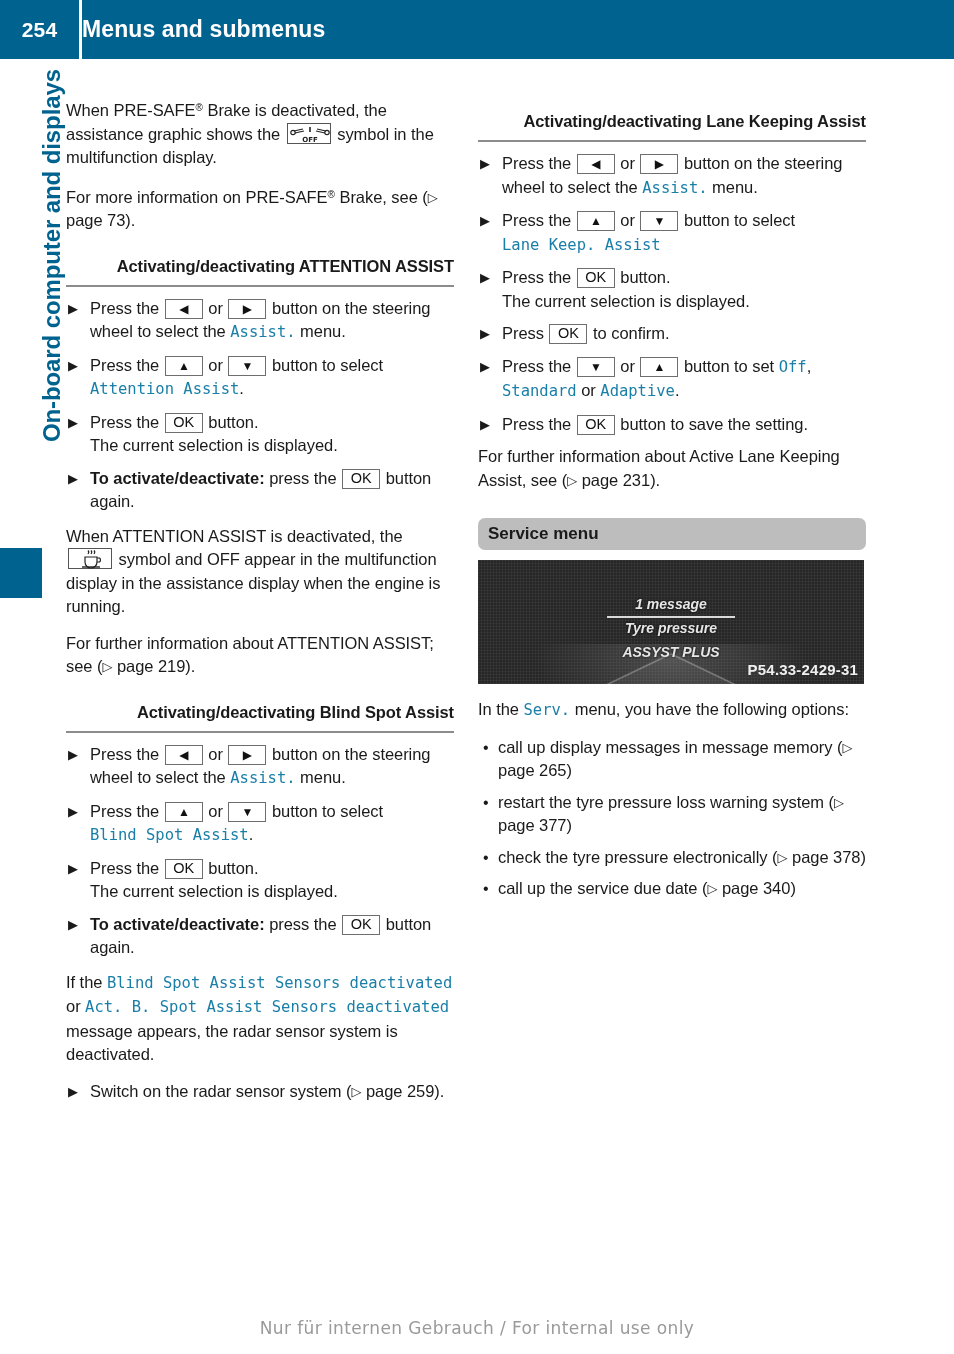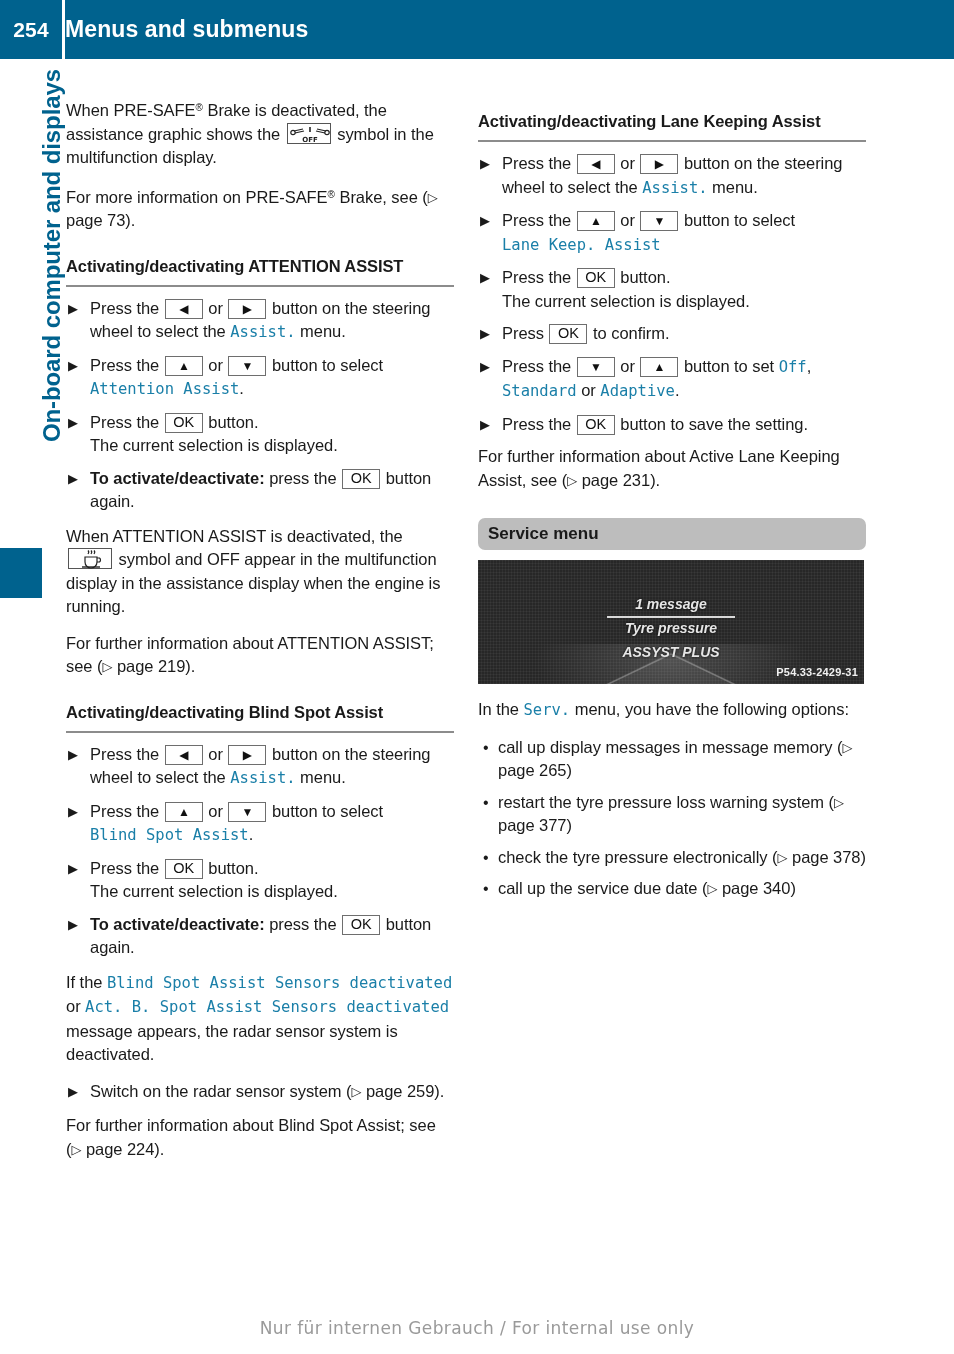--- a/index.html
+++ b/index.html
@@ -18,21 +18,21 @@
   .page-header {
     position: absolute;
     top: 0; left: 0;
     width: 954px;
     height: 59px;
     background: #00628e;
     display: flex;
     align-items: center;
   }
   .page-number {
-    width: 62px;
+    width: 79px;
     text-align: center;
     color: #ffffff;
     font-size: 21px;
     font-weight: bold;
     letter-spacing: .2px;
   }
   .header-divider {
     width: 3px;
     height: 59px;
     background: #ffffff;
@@ -83,20 +83,21 @@
     font-size: 16.5px;
     line-height: 23.5px;
     letter-spacing: -0.05px;
   }
   h2.section-head {
     margin: 22px 0 0 0;
     font-size: 16.5px;
     line-height: 23px;
     font-weight: bold;
     letter-spacing: -0.1px;
+    text-align: right;
   }
   h2.section-head.first { margin-top: 14px; }
   .head-rule {
     height: 2px;
     background: #8c8c8c;
     margin: 7px 0 10px 0;
   }
 
   ul.steps { list-style: none; margin: 0 0 0 0; padding: 0; }
   ul.steps li {
@@ -229,21 +230,21 @@
     transform: translateX(-50%);
     width: 128px; height: 2px;
     background: #d9d9d9;
   }
   .screenshot .l2 { top: 60px; }
   .screenshot .l3 { top: 84px; }
   .screenshot .code {
     position: absolute;
     right: 6px; bottom: 6px;
     color: #f0f0f0;
-    font-size: 11px;
+    font-size: 15px;
     font-weight: bold;
     letter-spacing: .2px;
   }
 
   
   .footer {
     position: absolute;
     left: 0; right: 0;
     top: 1318px;
     text-align: center;
@@ -330,23 +331,20 @@
   </ul>
 
   <p class="para" style="margin-top:11px">
     <span>If the </span><span class="mono">Blind Spot Assist Sensors deactivated</span><span> or </span><span class="mono">Act. B. Spot Assist Sensors deactivated</span><span> message appears, the radar sensor system is deactivated.</span>
   </p>
 
   <ul class="steps">
     <li><span class="arrow">▶</span><span>Switch on the radar sensor system (</span><span class="ref-arrow">▷</span><span> page 259).</span></li>
   </ul>
 
-  <p class="para" style="margin-top:11px">
-    <span>For further information about Blind Spot Assist; see (</span><span class="ref-arrow">▷</span><span> page 224).</span>
-  </p>
 
 </div>
 
 <div class="col col-right">
 
   <h2 class="section-head first">Activating/deactivating Lane Keeping Assist</h2>
   <div class="head-rule"></div>
 
   <ul class="steps">
     <li><span class="arrow">▶</span><span>Press the </span><span class="key arrowkey">◀</span><span> or </span><span class="key arrowkey">▶</span><span> button on the steering wheel to select the </span><span class="mono">Assist.</span><span> menu.</span></li>

